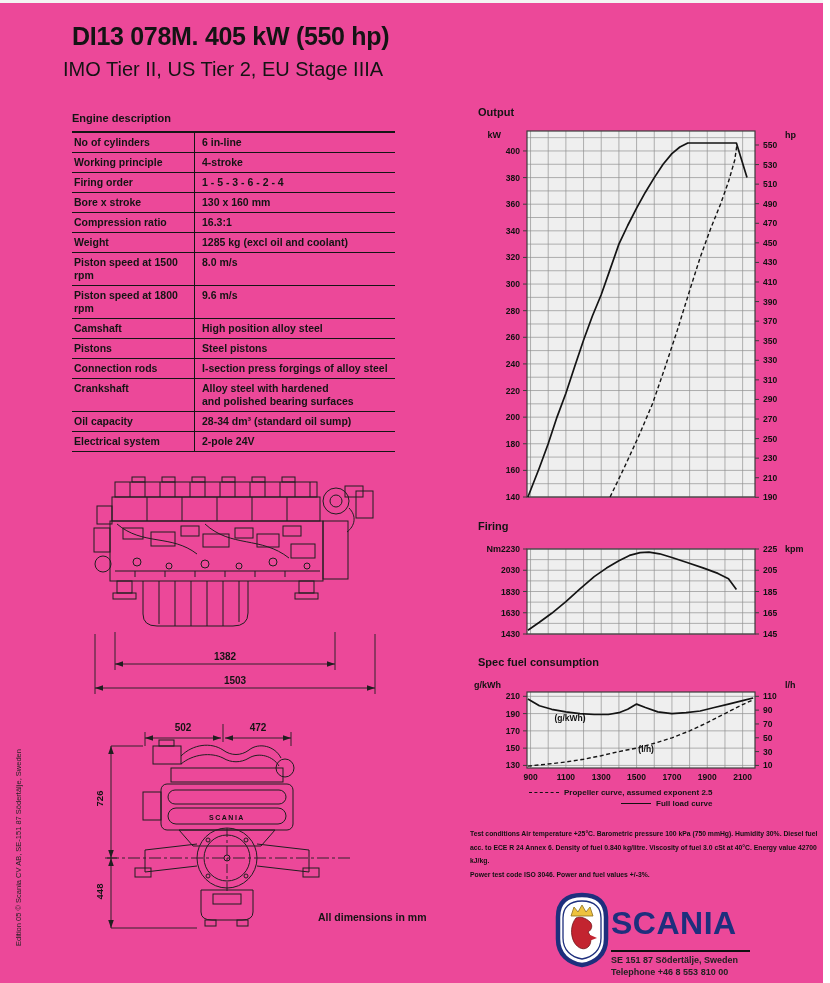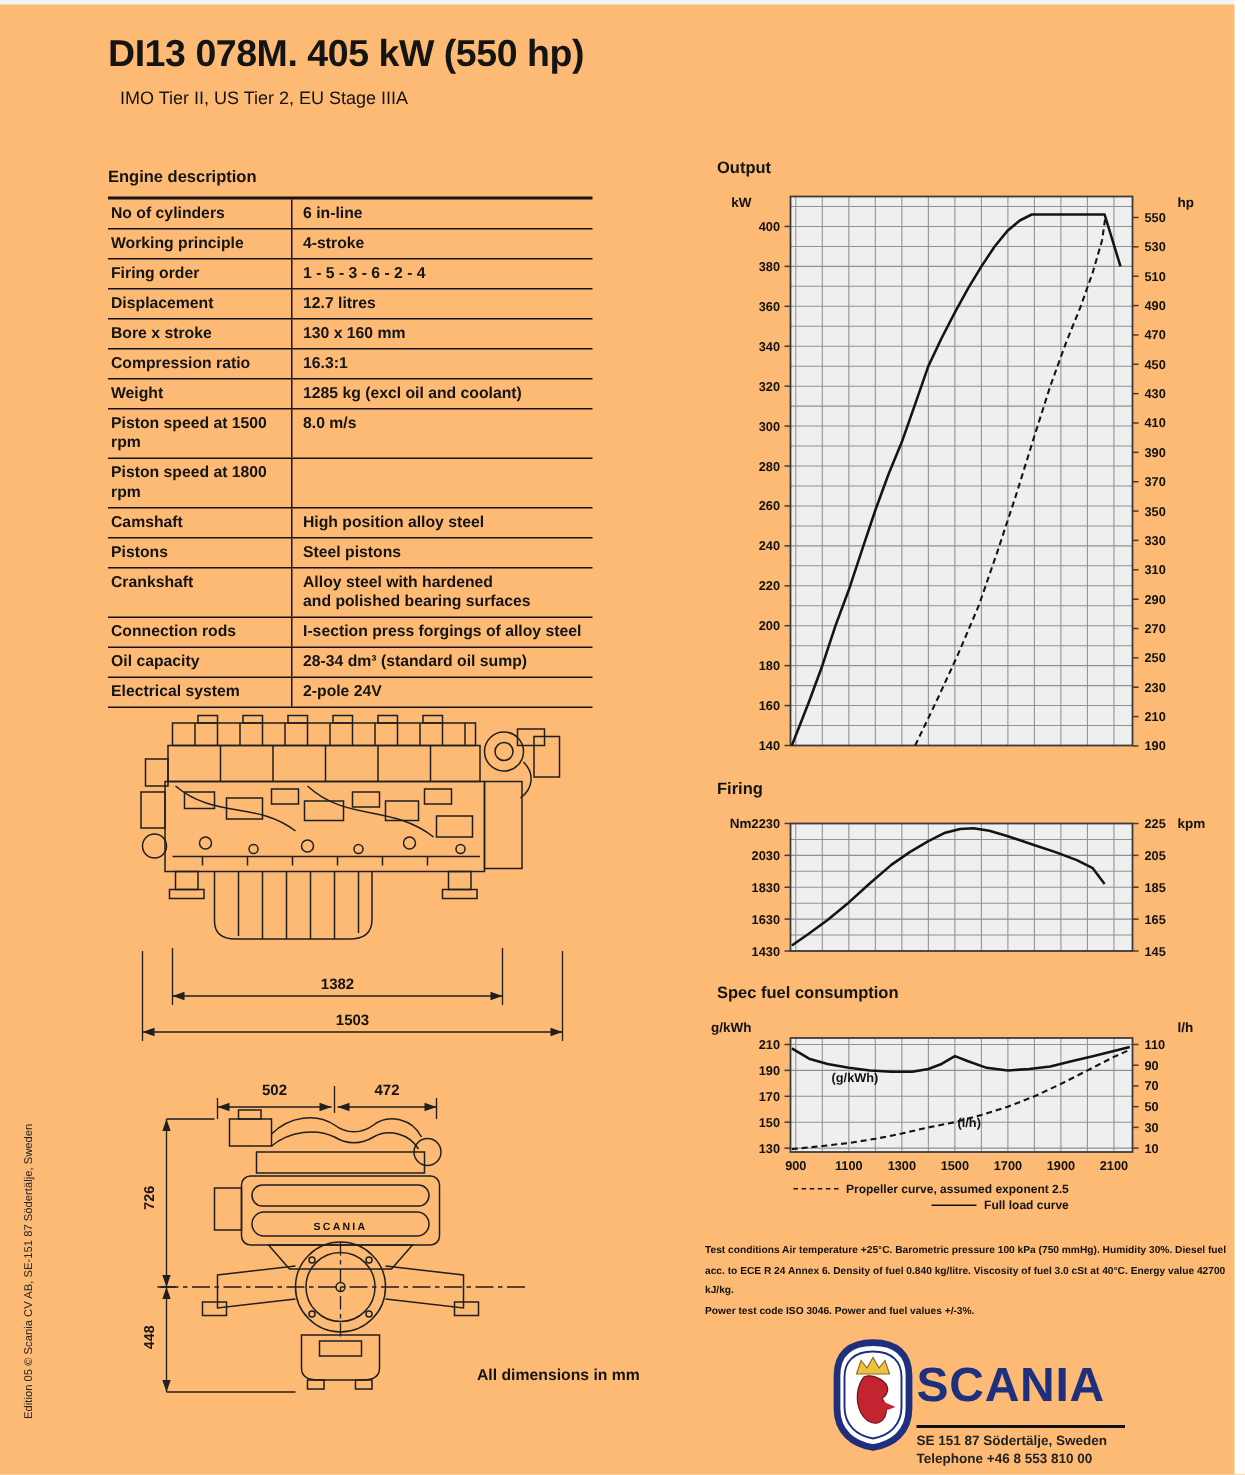--- a/index.html
+++ b/index.html
@@ -1,21 +1,21 @@
 <!DOCTYPE html>
 <html><head>
 <meta charset="utf-8">
 <style>
   html,body{margin:0;padding:0;}
-  .page{position:relative;width:830px;height:983px;background:#fdba74;overflow:hidden;
+  .page{position:relative;width:830px;height:983px;background:#ec4899;overflow:hidden;
         font-family:"Liberation Sans",sans-serif;color:#141414;}
   .edge-right{position:absolute;right:0;top:0;width:7px;height:100%;background:#ffffff;}
   .edge-top{position:absolute;left:0;top:0;width:100%;height:3px;background:#f4f4f4;}
   .title{position:absolute;left:72px;top:22px;font-size:25px;font-weight:700;letter-spacing:-0.3px;}
-  .subtitle{position:absolute;left:80px;top:58px;font-size:12px;font-weight:400;}
+  .subtitle{position:absolute;left:63px;top:58px;font-size:20px;font-weight:400;}
   .tbl-heading{position:absolute;left:72px;top:112px;font-size:11px;font-weight:700;}
   .etable{position:absolute;left:72px;top:131px;width:323px;border-top:2px solid #151515;
           font-size:10.5px;font-weight:700;line-height:13px;}
   .erow{display:flex;border-bottom:1px solid #151515;}
   .elbl{width:118px;flex:none;border-right:1.2px solid #151515;padding:3px 2px;}
   .eval{flex:1;padding:3px 7px;}
   .chart-h{position:absolute;font-size:11px;font-weight:700;}
   svg text.tick{font-family:"Liberation Sans",sans-serif;font-size:8.5px;font-weight:700;fill:#111;}
   svg text.unit{font-family:"Liberation Sans",sans-serif;font-size:9px;font-weight:700;fill:#111;}
   svg text.anno{font-family:"Liberation Sans",sans-serif;font-size:8.5px;font-weight:700;fill:#111;}
@@ -61,26 +61,20 @@
           <div>4-stroke</div>
         </div>
       </div>
       <div class="erow">
         <div class="elbl">Firing order</div>
         <div class="eval">
           <div>1 - 5 - 3 - 6 - 2 - 4</div>
         </div>
       </div>
       <div class="erow">
-        <div class="elbl">Displacement</div>
-        <div class="eval">
-          <div>12.7 litres</div>
-        </div>
-      </div>
-      <div class="erow">
         <div class="elbl">Bore x stroke</div>
         <div class="eval">
           <div>130 x 160 mm</div>
         </div>
       </div>
       <div class="erow">
         <div class="elbl">Compression ratio</div>
         <div class="eval">
           <div>16.3:1</div>
         </div>
@@ -92,44 +86,47 @@
         </div>
       </div>
       <div class="erow">
         <div class="elbl">Piston speed at 1500 rpm</div>
         <div class="eval">
           <div>8.0 m/s</div>
         </div>
       </div>
       <div class="erow">
         <div class="elbl">Piston speed at 1800 rpm</div>
+        <div class="eval">
+          <div>9.6 m/s</div>
+        </div>
       </div>
       <div class="erow">
         <div class="elbl">Camshaft</div>
         <div class="eval">
           <div>High position alloy steel</div>
         </div>
       </div>
       <div class="erow">
         <div class="elbl">Pistons</div>
         <div class="eval">
           <div>Steel pistons</div>
+        </div>
+      </div>
+      <div class="erow">
+        <div class="elbl">Connection rods</div>
+        <div class="eval">
+          <div>I-section press forgings of alloy steel</div>
         </div>
       </div>
       <div class="erow">
         <div class="elbl">Crankshaft</div>
         <div class="eval">
           <div>Alloy steel with hardened</div>
           <div>and polished bearing surfaces</div>
-        </div>
-      </div>
-      <div class="erow">
-        <div class="elbl">Connection rods</div>
-        <div class="eval">
-          <div>I-section press forgings of alloy steel</div>
         </div>
       </div>
       <div class="erow">
         <div class="elbl">Oil capacity</div>
         <div class="eval">
           <div>28-34 dm³  (standard oil sump)</div>
         </div>
       </div>
       <div class="erow">
         <div class="elbl">Electrical system</div>

